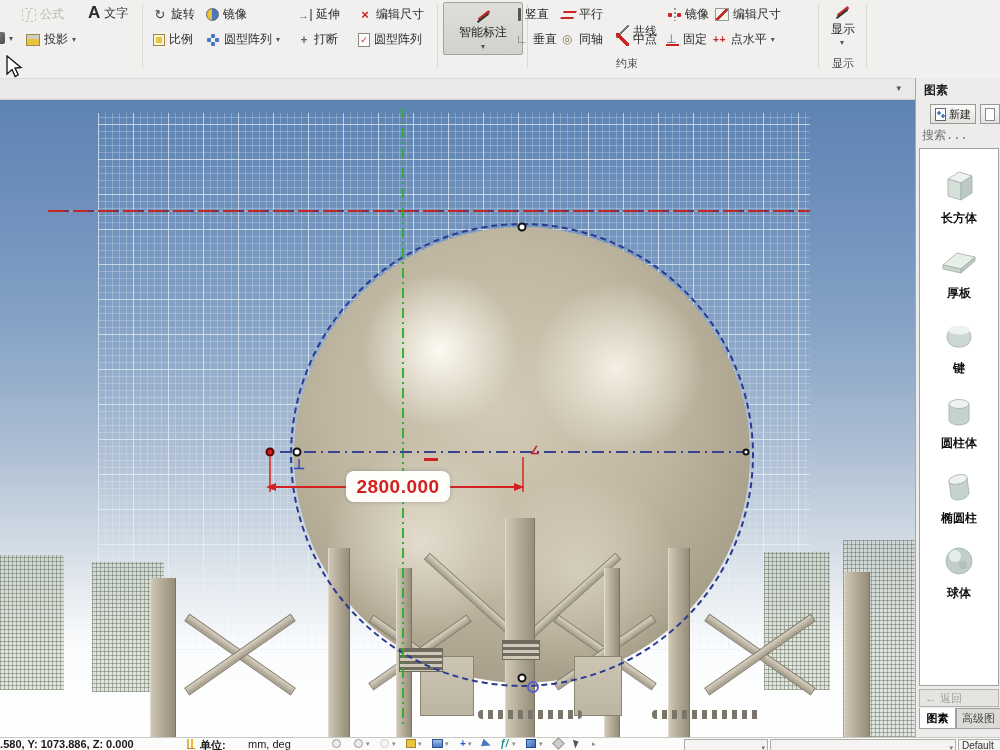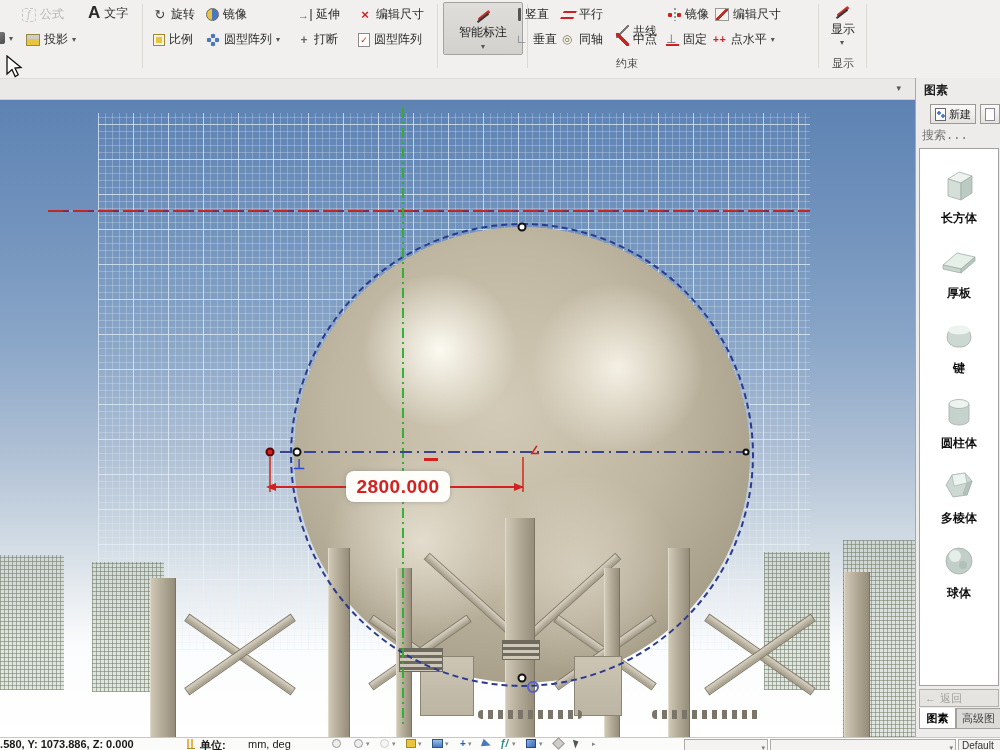--- a/index.html
+++ b/index.html
@@ -380,25 +380,24 @@
       </div>
       <div class="pitem">
         <svg class="shape" viewBox="0 0 40 38">
           <path d="M10 12 L10 28 A10 5 0 0 0 30 28 L30 12 Z" fill="#c6d3cc" stroke="#9fb0a7" stroke-width="0.8"></path>
           <ellipse cx="20" cy="12" rx="10" ry="4.5" fill="#eef3ef" stroke="#9fb0a7" stroke-width="0.8"></ellipse>
         </svg>
         <span class="lbl">圆柱体</span>
       </div>
       <div class="pitem">
         <svg class="shape" viewBox="0 0 40 38">
-          <polygon points="13,8 26,6 33,14 28,28 14,30 7,18" fill="#ccd8d1" stroke="#9fb0a7" stroke-width="0.8"></polygon>
-          <polygon points="13,8 26,6 28,16 15,19" fill="#edf3ee" stroke="#9fb0a7" stroke-width="0.6"></polygon>
-          <polygon points="28,16 33,14 28,28 24,27" fill="#b3c2ba" stroke="#9fb0a7" stroke-width="0.6"></polygon>
-        </svg>
-        <span class="lbl">多棱体</span>
+          <path d="M10 14 L12 29 A9 5 -15 0 0 30 26 L28 11 Z" fill="#c6d3cc" stroke="#9fb0a7" stroke-width="0.8"></path>
+          <ellipse cx="19" cy="12.5" rx="9.5" ry="4.5" transform="rotate(-14 19 12.5)" fill="#eef3ef" stroke="#9fb0a7" stroke-width="0.8"></ellipse>
+        </svg>
+        <span class="lbl">椭圆柱</span>
       </div>
       <div class="pitem">
         <svg class="shape" viewBox="0 0 40 38">
           <circle cx="20" cy="19" r="13" fill="#c2cfc9" stroke="#9fb0a7" stroke-width="0.8"></circle>
           <circle cx="16" cy="14" r="6" fill="#eaf1ec" opacity="0.9"></circle>
           <circle cx="24" cy="23" r="4" fill="#adbdb5" opacity="0.8"></circle>
         </svg>
         <span class="lbl">球体</span>
       </div>
     </div>

